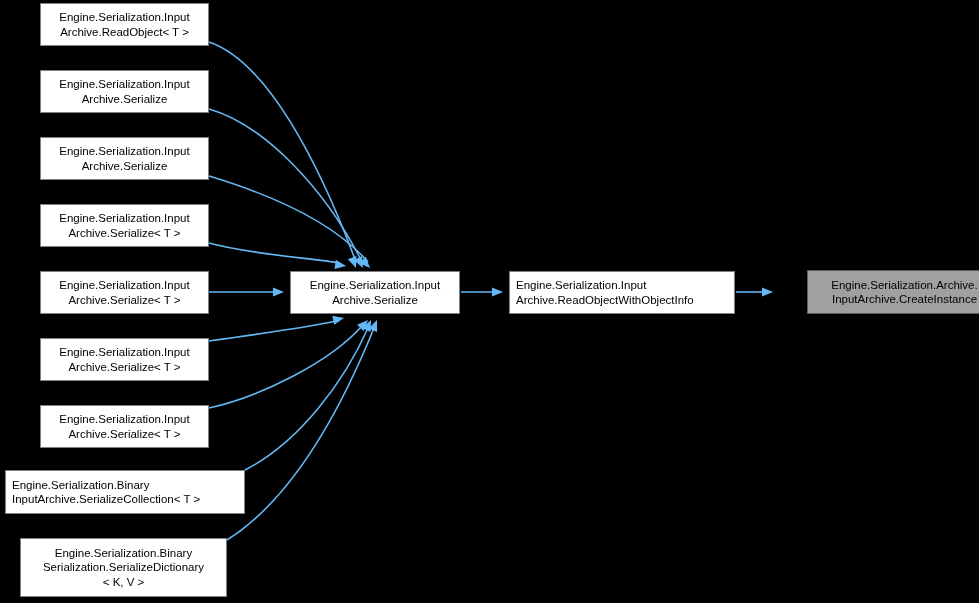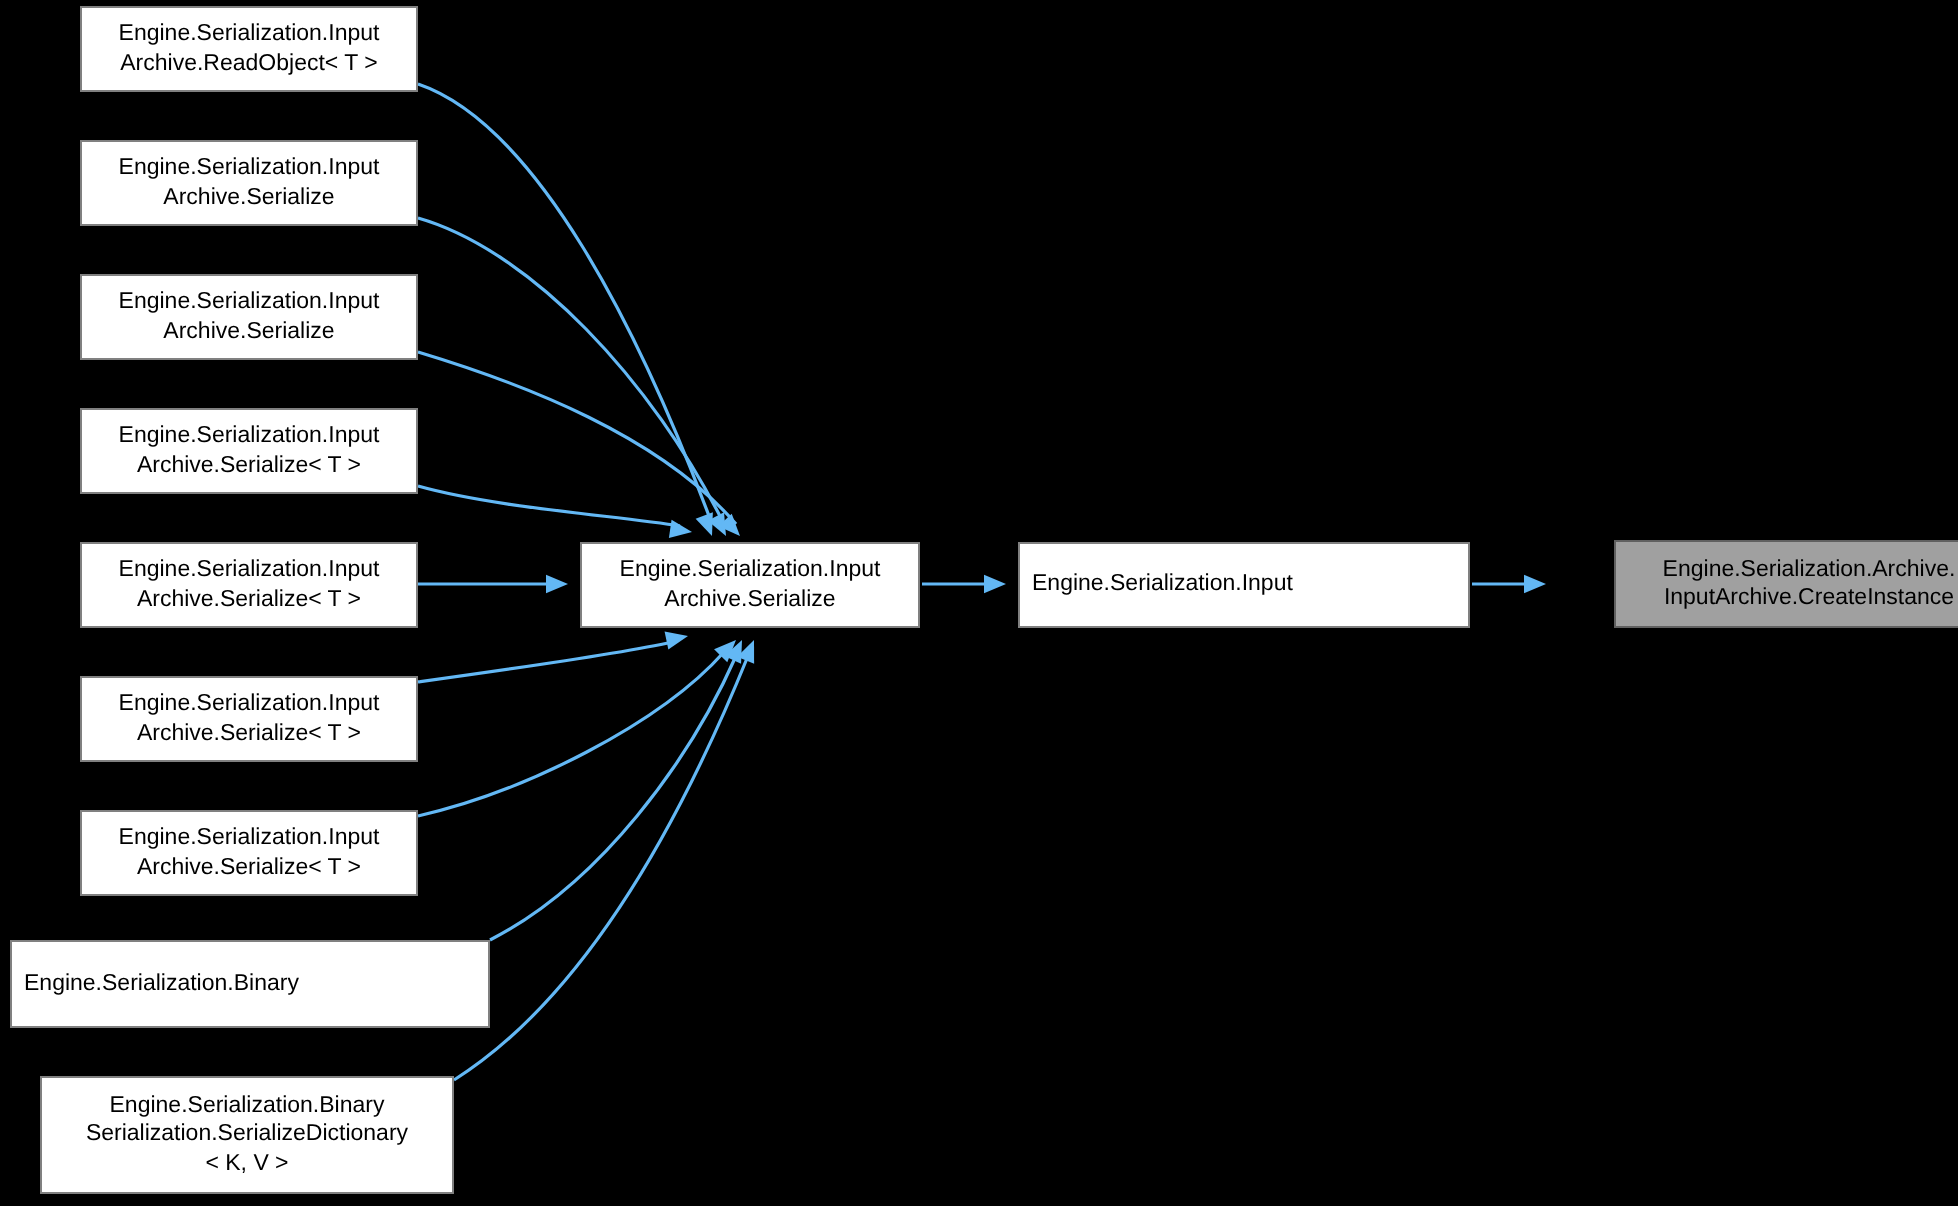--- a/index.html
+++ b/index.html
@@ -105,30 +105,32 @@
     <div class="node" style="left: 40px; top: 338px; width: 169px; height: 43px;">
       <span class="line">Engine.Serialization.Input</span>
       <span class="line">Archive.Serialize&lt; T &gt;</span>
     </div>
     <div class="node" style="left: 40px; top: 405px; width: 169px; height: 43px;">
       <span class="line">Engine.Serialization.Input</span>
       <span class="line">Archive.Serialize&lt; T &gt;</span>
     </div>
     <div class="node left-align" style="left: 5px; top: 470px; width: 240px; height: 44px;">
       <span class="line">Engine.Serialization.Binary</span>
+      <span class="line">InputArchive.SerializeCollection&lt; T &gt;</span>
     </div>
     <div class="node" style="left: 20px; top: 538px; width: 207px; height: 59px;">
       <span class="line">Engine.Serialization.Binary</span>
       <span class="line">Serialization.SerializeDictionary</span>
       <span class="line">&lt; K, V &gt;</span>
     </div>
     <div class="node" style="left: 290px; top: 271px; width: 170px; height: 43px;">
       <span class="line">Engine.Serialization.Input</span>
       <span class="line">Archive.Serialize</span>
     </div>
     <div class="node left-align" style="left: 509px; top: 271px; width: 226px; height: 43px;">
       <span class="line">Engine.Serialization.Input</span>
+      <span class="line">Archive.ReadObjectWithObjectInfo</span>
     </div>
     <div class="node current" style="left: 807px; top: 270px; width: 195px; height: 44px;">
       <span class="line">Engine.Serialization.Archive.</span>
       <span class="line">InputArchive.CreateInstance</span>
     </div>
   </div>
 
 </body></html>

